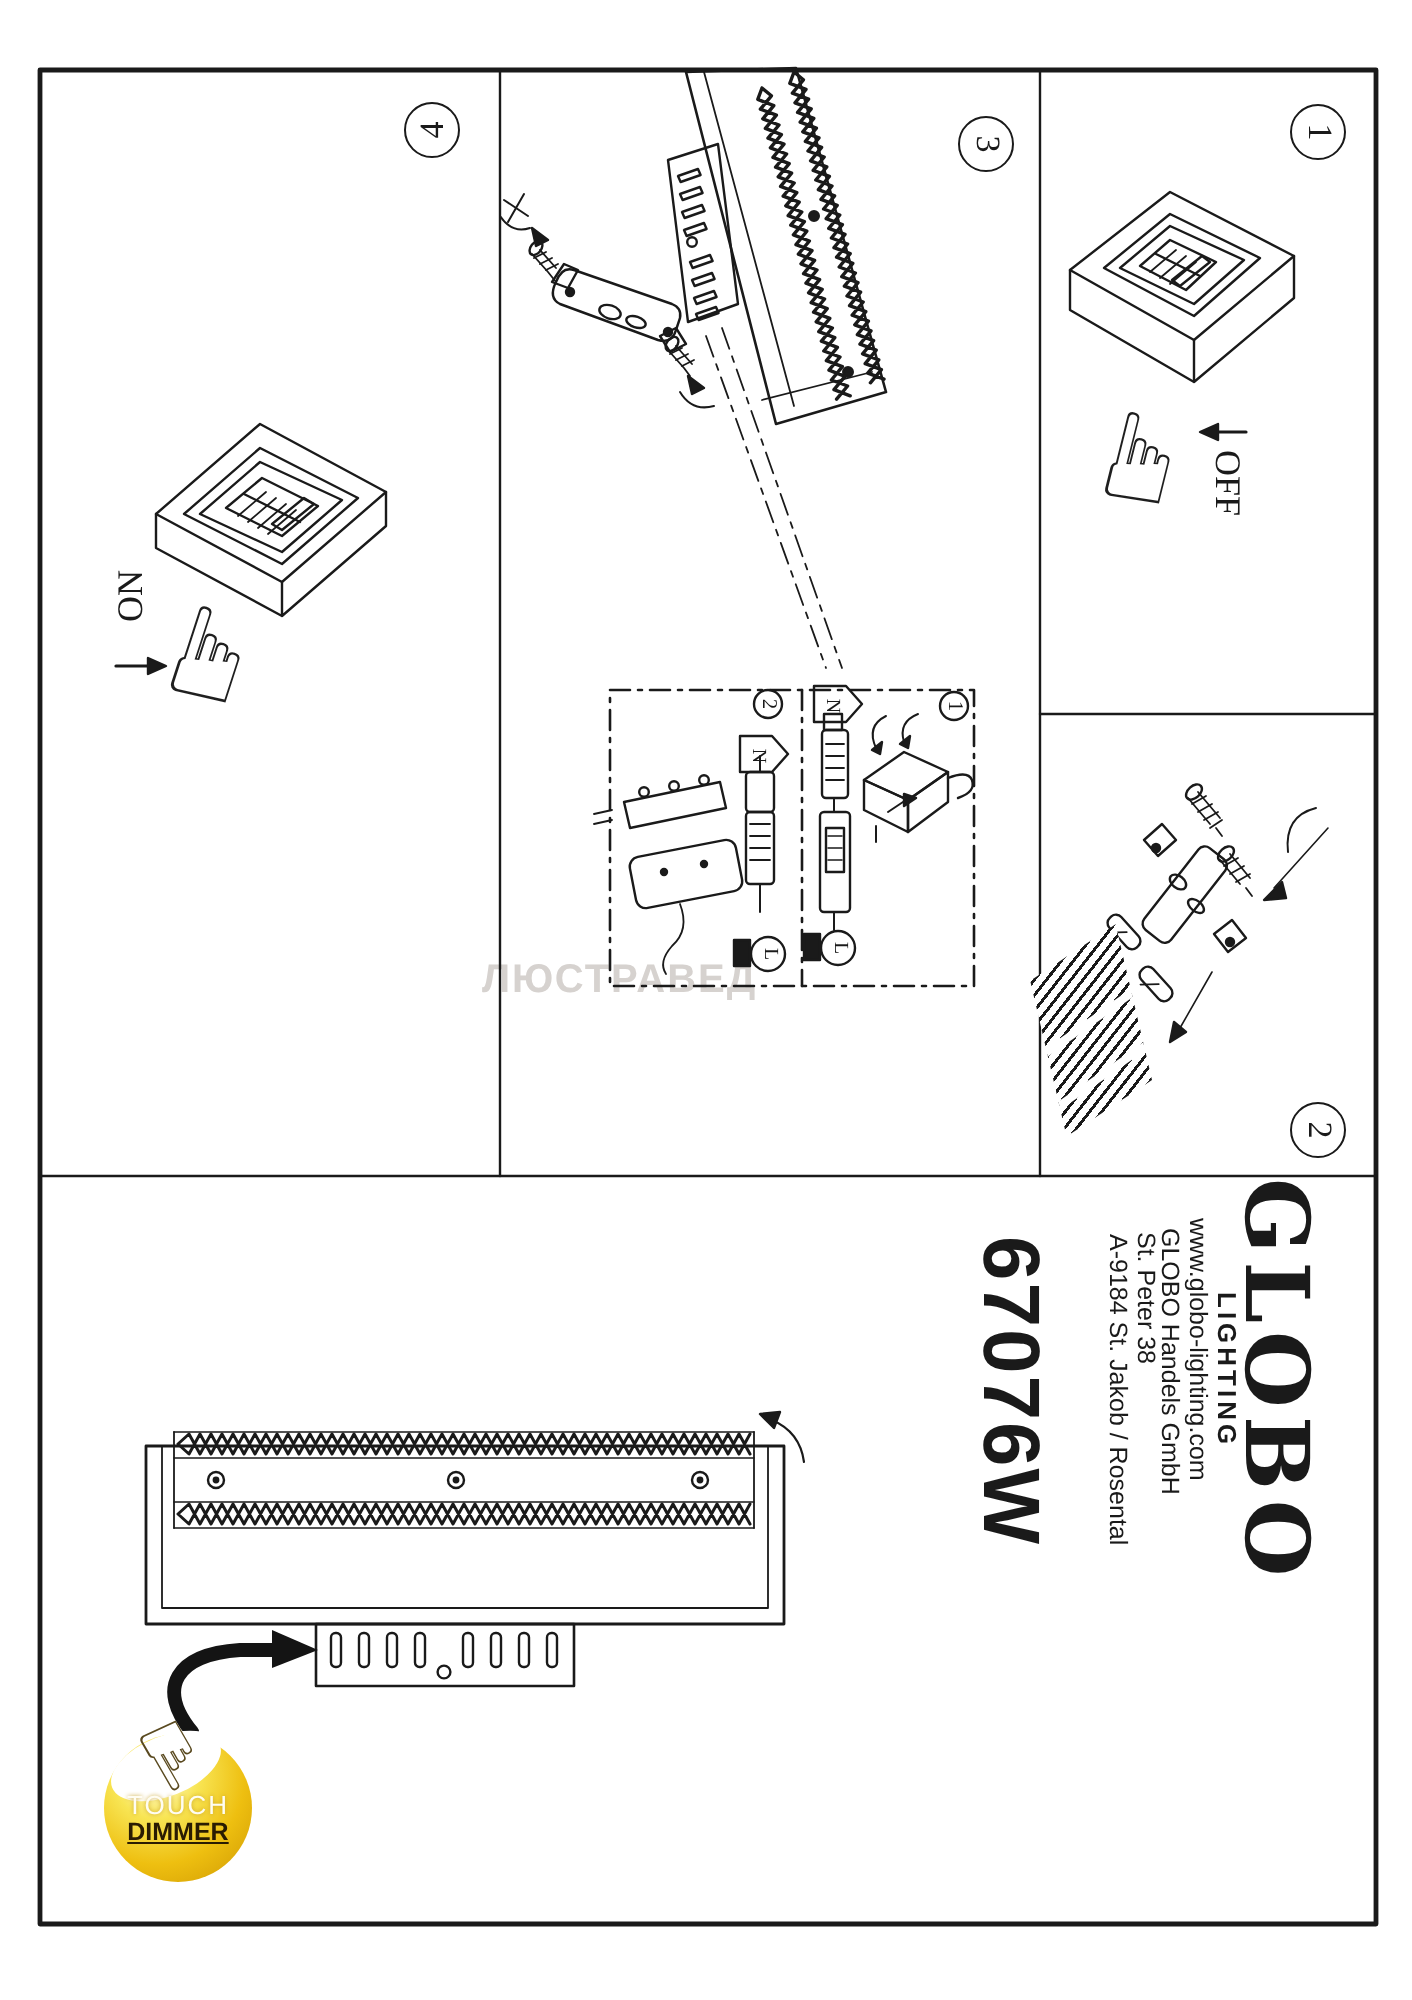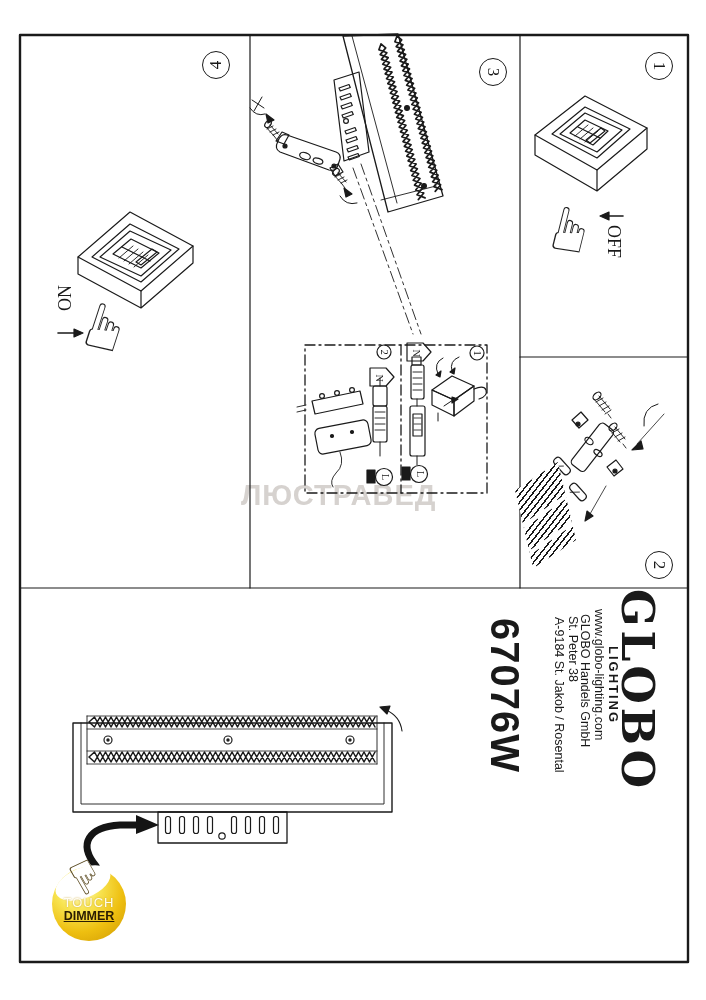--- a/index.html
+++ b/index.html
@@ -8,21 +8,21 @@
   #art{position:absolute;left:0;top:0;z-index:2;}
   .txt{position:absolute;z-index:3;white-space:nowrap;}
   .vert{writing-mode:vertical-rl;}            
   .vert-flip{writing-mode:vertical-rl;transform:rotate(180deg);} 
   .serif{font-family:"Liberation Serif",serif;}
   .step-badge{position:absolute;z-index:3;width:26px;height:26px;border:1.7px solid #1a1a1a;
               border-radius:50%;display:flex;align-items:center;justify-content:center;
               font-family:"Liberation Serif",serif;font-size:17px;}
   .rot90{display:inline-block;transform:rotate(90deg);}
   .rot-90{display:inline-block;transform:rotate(-90deg);}
-  #watermark{position:absolute;z-index:1;left:241px;top:479px;font-size:29px;font-weight:bold;
+  #watermark{position:absolute;z-index:1;left:241px;top:479px;font-size:20px;font-weight:bold;
              letter-spacing:1px;color:#d6d2cf;}
   .hand{position:absolute;z-index:3;color:#1f1f1f;font-family:"DejaVu Sans",sans-serif;}
   
   #wall{position:absolute;z-index:2;left:513px;top:455px;width:70px;height:118px;
         clip-path:polygon(3% 30%,64% 6%,90% 72%,29% 96%);
         background:repeating-linear-gradient(128deg,#1a1a1a 0 1.5px,#ffffff 1.5px 4.8px);}
   .wall-gap{position:absolute;left:-10%;width:120%;height:4px;background:#fff;transform:rotate(-35deg);}
   
   #badge{position:absolute;z-index:3;left:52px;top:867px;width:74px;height:74px;border-radius:50%;
          background:radial-gradient(circle at 35% 28%, #fffbe0 0%, #f8e554 30%, #eebf10 62%, #cd9702 100%);}

